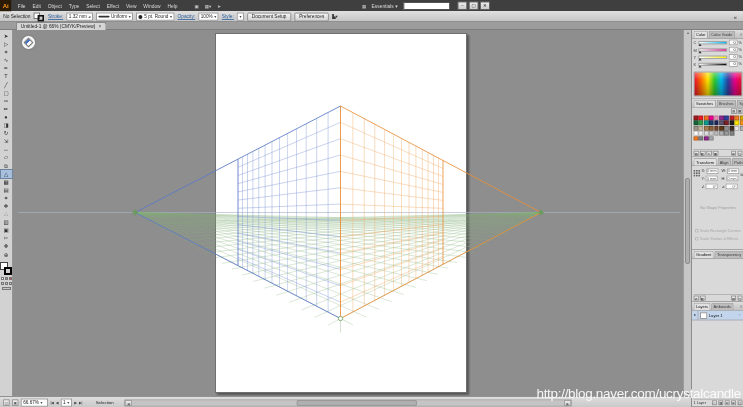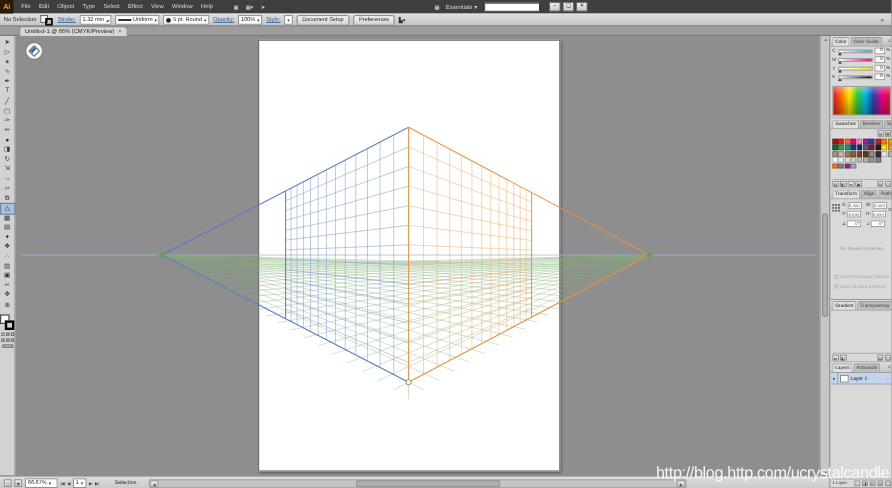--- a/index.html
+++ b/index.html
@@ -586,14 +586,14 @@
       <span class="navg">▶|</span>
       <span id="sb-status">Selection</span>
       <span id="hscroll">
         <span class="harr" style="left:0">◀</span>
         <span id="hthumb"></span>
         <span class="harr" style="right:0">▶</span>
       </span>
     </div>
   </div>
 
-  <div id="watermark">http://blog.http.com/ucrystalcandle</div>
+  <div id="watermark">http://blog.naver.com/ucrystalcandle</div>
 </div>
 
 </body></html>

